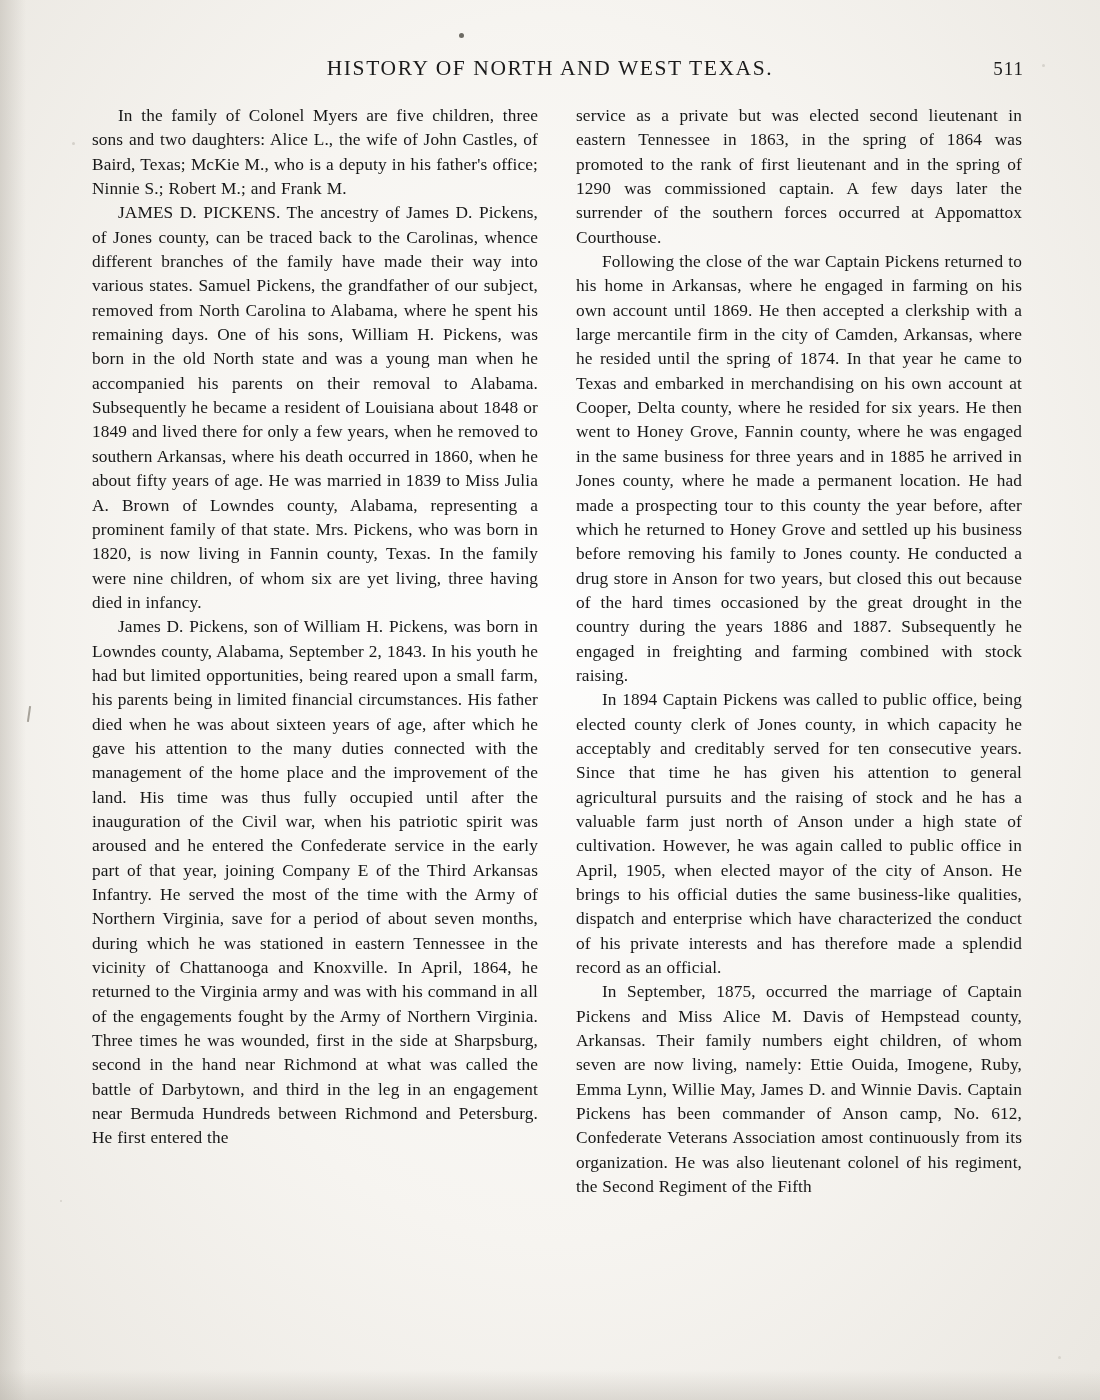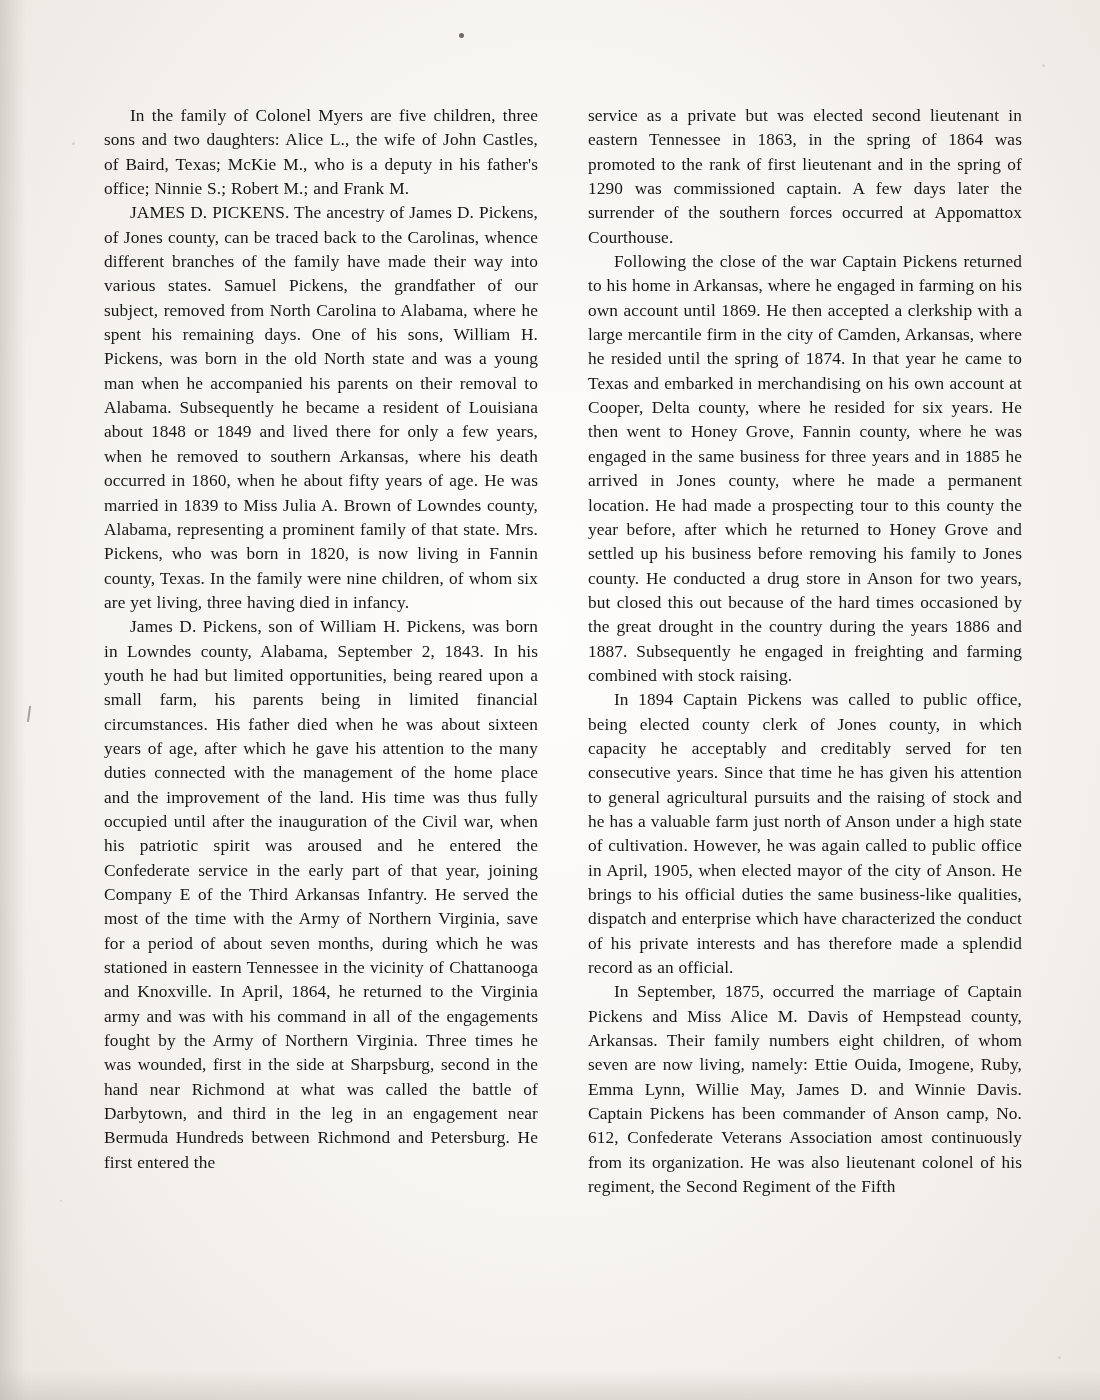--- a/index.html
+++ b/index.html
@@ -62,21 +62,20 @@
   .columns {
     position: absolute;
     top: 104px;
     left: 92px;
     width: 930px;
     display: flex;
     gap: 38px;
   }
   .column {
     width: 446px;
-    margin-left: 12px;
   }
   p {
     margin: 0;
     font-size: 17.3px;
     line-height: 24.35px;
     text-align: justify;
     text-justify: inter-word;
     letter-spacing: 0.12px;
     word-spacing: 0.4px;
     color: #171717;
@@ -123,20 +122,24 @@
   }
 </style>
 </head>
 <body>
 
 <div class="page">
   <div class="paper-tone"></div>
   <div class="top-dot"></div>
   <div class="marginal-mark"></div>
 
+  <div class="header">
+    <div class="running-title">HISTORY OF NORTH AND WEST TEXAS.</div>
+    <div class="page-number">511</div>
+  </div>
 
   <div class="columns">
     <div class="column">
       <p class="indent">In the family of Colonel Myers are five children, three sons and two daughters: Alice L., the wife of John Castles, of Baird, Texas; McKie M., who is a deputy in his father's office; Ninnie S.; Robert M.; and Frank M.</p>
       <p class="indent">JAMES D. PICKENS. The ancestry of James D. Pickens, of Jones county, can be traced back to the Carolinas, whence different branches of the family have made their way into various states. Samuel Pickens, the grandfather of our subject, removed from North Carolina to Alabama, where he spent his remaining days. One of his sons, William H. Pickens, was born in the old North state and was a young man when he accompanied his parents on their removal to Alabama. Subsequently he became a resident of Louisiana about 1848 or 1849 and lived there for only a few years, when he removed to southern Arkansas, where his death occurred in 1860, when he about fifty years of age. He was married in 1839 to Miss Julia A. Brown of Lowndes county, Alabama, representing a prominent family of that state. Mrs. Pickens, who was born in 1820, is now living in Fannin county, Texas. In the family were nine children, of whom six are yet living, three having died in infancy.</p>
       <p class="indent">James D. Pickens, son of William H. Pickens, was born in Lowndes county, Alabama, September 2, 1843. In his youth he had but limited opportunities, being reared upon a small farm, his parents being in limited financial circumstances. His father died when he was about sixteen years of age, after which he gave his attention to the many duties connected with the management of the home place and the improvement of the land. His time was thus fully occupied until after the inauguration of the Civil war, when his patriotic spirit was aroused and he entered the Confederate service in the early part of that year, joining Company E of the Third Arkansas Infantry. He served the most of the time with the Army of Northern Virginia, save for a period of about seven months, during which he was stationed in eastern Tennessee in the vicinity of Chattanooga and Knoxville. In April, 1864, he returned to the Virginia army and was with his command in all of the engagements fought by the Army of Northern Virginia. Three times he was wounded, first in the side at Sharpsburg, second in the hand near Richmond at what was called the battle of Darbytown, and third in the leg in an engagement near Bermuda Hundreds between Richmond and Petersburg. He first entered the</p>
     </div>
     <div class="column">
       <p>service as a private but was elected second lieutenant in eastern Tennessee in 1863, in the spring of 1864 was promoted to the rank of first lieutenant and in the spring of 1290 was commissioned captain. A few days later the surrender of the southern forces occurred at Appomattox Courthouse.</p>
       <p class="indent">Following the close of the war Captain Pickens returned to his home in Arkansas, where he engaged in farming on his own account until 1869. He then accepted a clerkship with a large mercantile firm in the city of Camden, Arkansas, where he resided until the spring of 1874. In that year he came to Texas and embarked in merchandising on his own account at Cooper, Delta county, where he resided for six years. He then went to Honey Grove, Fannin county, where he was engaged in the same business for three years and in 1885 he arrived in Jones county, where he made a permanent location. He had made a prospecting tour to this county the year before, after which he returned to Honey Grove and settled up his business before removing his family to Jones county. He conducted a drug store in Anson for two years, but closed this out because of the hard times occasioned by the great drought in the country during the years 1886 and 1887. Subsequently he engaged in freighting and farming combined with stock raising.</p>

